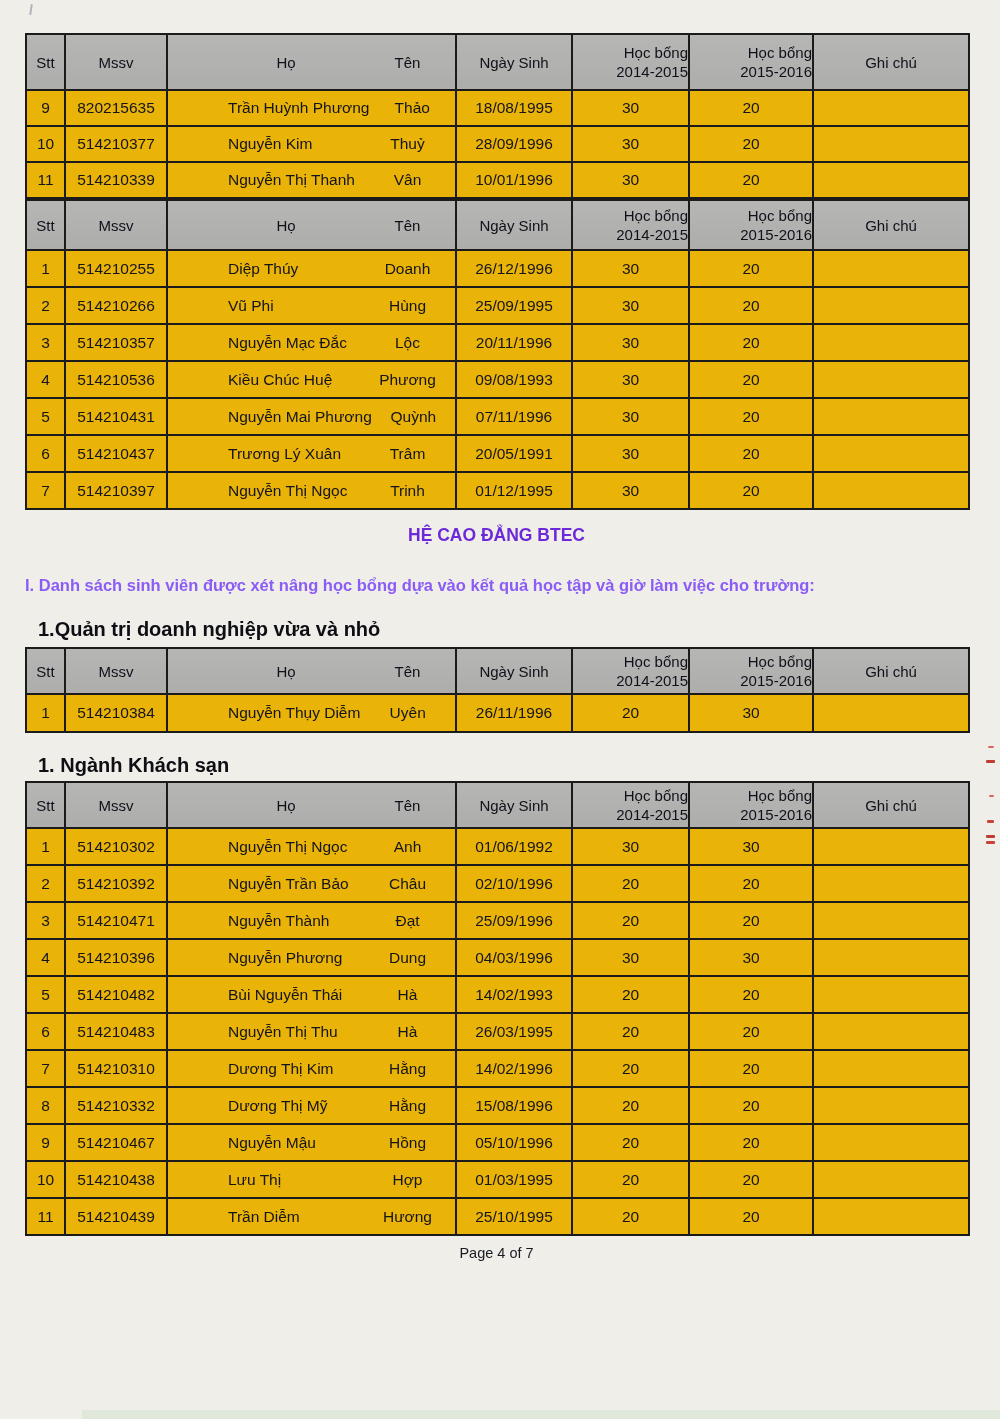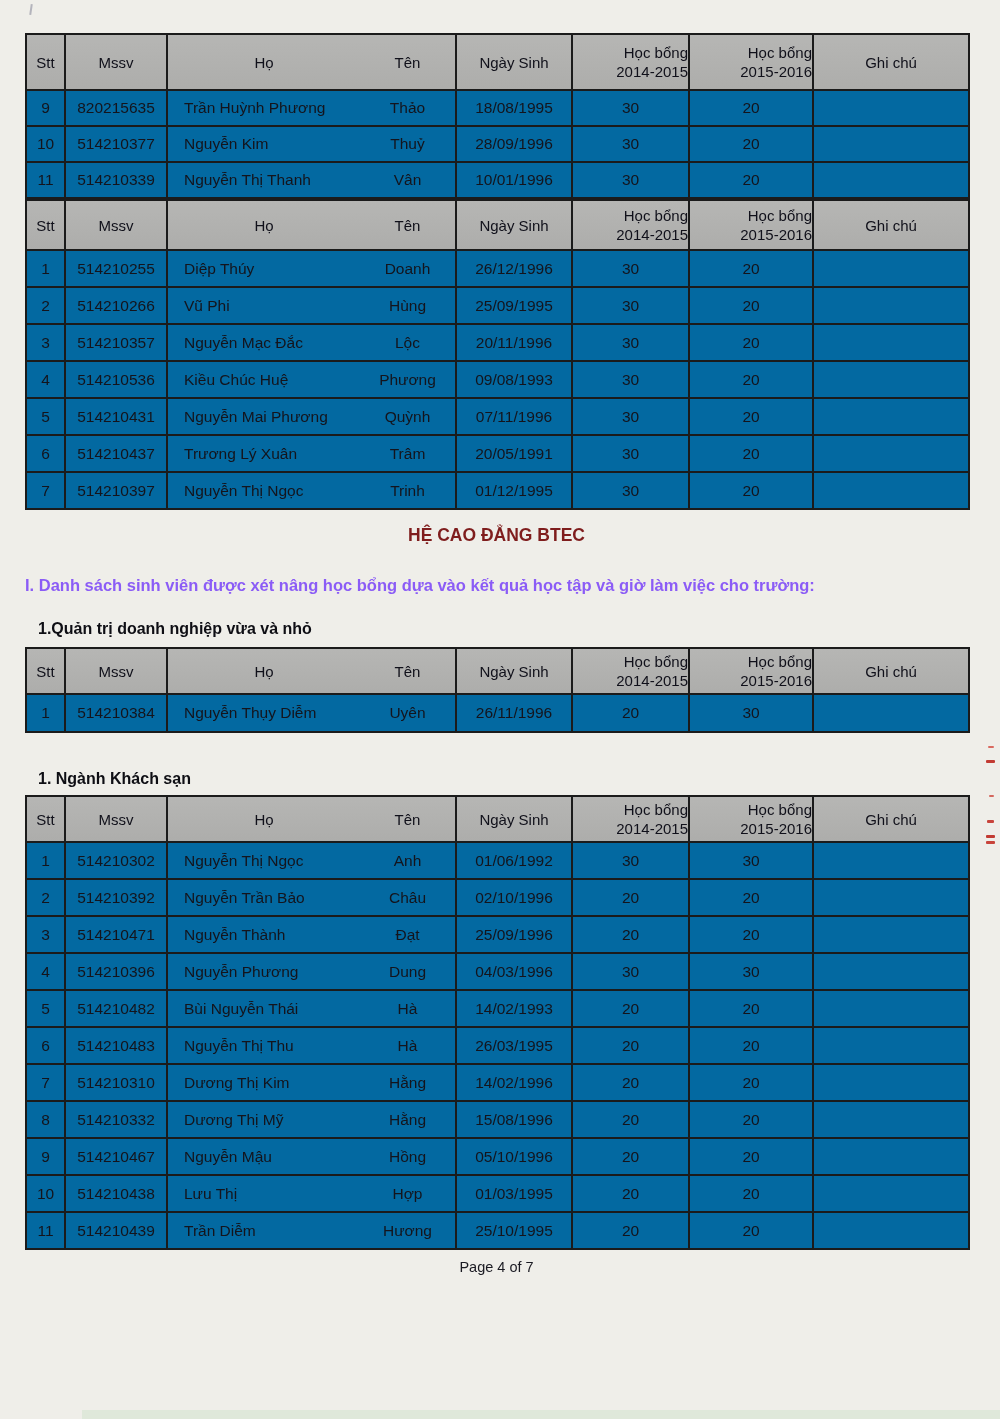--- a/index.html
+++ b/index.html
@@ -10,21 +10,21 @@
     font-family: "Liberation Sans", sans-serif;
     color: #14141c;
     overflow: hidden;
   }
   .page-inner { position: absolute; left: 25px; top: 33px; width: 943px; }
 
   table.doc-table {
     border-collapse: collapse;
     width: 100%;
     table-layout: fixed;
-    background: #0369a1;
+    background: #eab308;
   }
   .doc-table th, .doc-table td {
     border: 2px solid #1b1b1b;
     font-size: 15px;
     text-align: center;
     vertical-align: middle;
     overflow: hidden;
     white-space: nowrap;
   }
   .doc-table th {
@@ -38,30 +38,30 @@
   .t1 thead tr { height: 56px; }
   .t1 tbody tr { height: 36px; }
   .t2 thead tr { height: 50px; }
   .t2 tbody tr { height: 37px; }
   .t3 thead tr { height: 46px; }
   .t3 tbody tr { height: 38px; }
   .t4 thead tr { height: 46px; }
   .t4 tbody tr { height: 37px; }
 
   .ht { display: flex; align-items: center; width: 100%; }
-  .ht .ho   { flex: 1; text-align: center; }
+  .ht .ho   { flex: 1; text-align: center; margin-left: 44px; }
   .ht .ten  { width: 95px; text-align: center; }
   tbody .ht .ho { text-align: left; padding-left: 16px; }
   .hb div { line-height: 19px; text-align: right; }
 
   .sec-title  { font-weight: bold; font-size: 16px; line-height: 20px; margin: 8px 0 6px 13px; color: #0e0e14; }
-  .btec-title { font-weight: bold; font-size: 17.5px; line-height: 22px; margin-top: 14px; text-align: center; color: #7f1d1d; }
+  .btec-title { font-weight: bold; font-size: 17.5px; line-height: 22px; margin-top: 14px; text-align: center; color: #6d28d9; }
   .roman-line { font-weight: bold; font-size: 16.5px; line-height: 23px; margin-top: 28px; color: #8b5cf6; }
-  .sub-title  { font-weight: bold; font-size: 16px; line-height: 20px; margin: 22px 0 0 13px; color: #0e0e14; }
-  .sub-title.second { margin-top: 36px; }
+  .sub-title  { font-weight: bold; font-size: 20px; line-height: 20px; margin: 22px 0 0 13px; color: #0e0e14; }
+  .sub-title.second { margin-top: 22px; }
   .gap-table  { margin-top: 8px; }
   .t4 { margin-top: 6px; }
   .footer { text-align: center; font-size: 14.5px; margin-top: 9px; color: #1a1a22; }
 
   
   .scan-mark { position: absolute; border-radius: 1px; }
   .m1 { left: 988px; top: 746px; width: 6px; height: 2px; background: #d96a60; }
   .m2 { left: 986px; top: 760px; width: 9px; height: 3px; background: #c23b33; }
   .m3 { left: 989px; top: 795px; width: 5px; height: 2px; background: #d4675e; }
   .m4 { left: 987px; top: 820px; width: 7px; height: 3px; background: #c8443b; }

